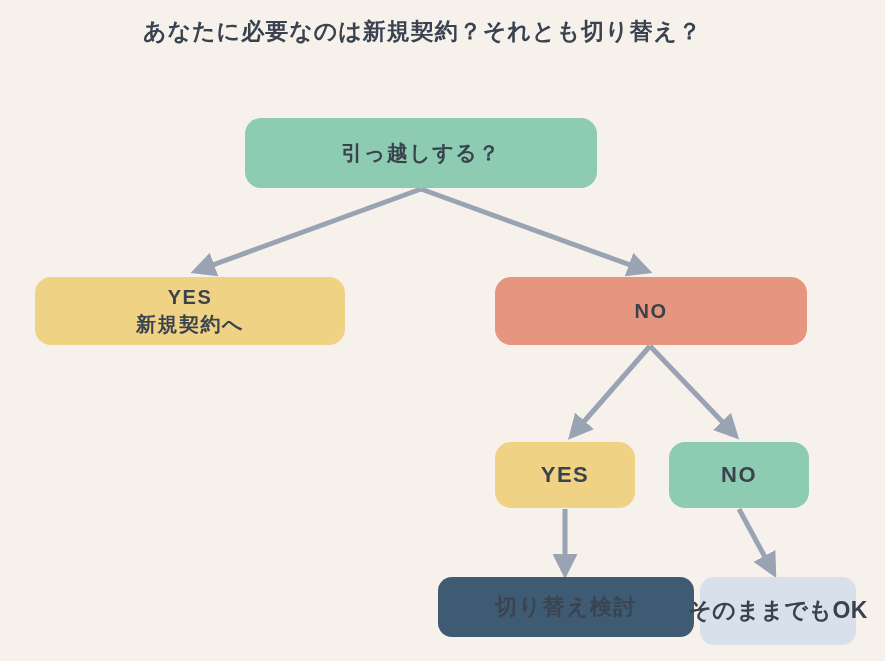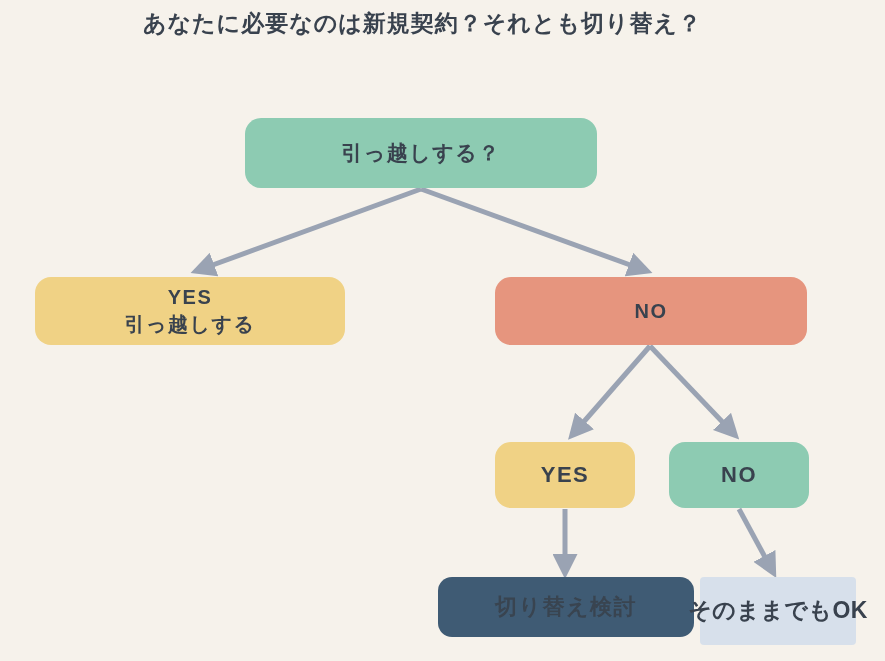--- a/index.html
+++ b/index.html
@@ -14,21 +14,21 @@
     overflow: hidden;
   }
   .canvas {
     position: relative;
     width: 885px;
     height: 661px;
   }
   .title {
     position: absolute;
     left: 0;
-    top: 8px;
+    top: 16px;
     width: 845px;
     text-align: center;
     font-size: 23px;
     font-weight: bold;
     letter-spacing: 1px;
     color: var(--text-dark, #39424E);
   }
   svg.arrows {
     position: absolute;
     left: 0;
@@ -87,21 +87,21 @@
     left: 438px; top: 577px; width: 256px; height: 60px;
     background: var(--dark-blue, #3F5B74);
     color: var(--text-on-dark, #39424E);
     font-size: 22px;
     border-radius: 14px;
   }
   .node-stay {
     left: 700px; top: 577px; width: 156px; height: 68px;
     background: var(--light-blue, #D7E0EB);
     font-size: 23px;
-    border-radius: 4px;
+    border-radius: 14px;
     white-space: nowrap;
     overflow: visible;
     letter-spacing: 0.5px;
   }
 </style>
 </head>
 <body>
 
 <div class="canvas">
 
@@ -120,21 +120,21 @@
     <line x1="565" y1="509" x2="565" y2="570" marker-end="url(#ah)"></line>
     <line x1="739" y1="509" x2="772" y2="570" marker-end="url(#ah)"></line>
   </svg>
 
   <div class="node node-root">
     <span>引っ越しする？</span>
   </div>
 
   <div class="node node-yes-new">
     <span>YES</span>
-    <span>引っ越しする</span>
+    <span>新規契約へ</span>
   </div>
 
   <div class="node node-no-dissatisfied">
     <span>NO</span>
   </div>
 
   <div class="node node-yes2">
     <span>YES</span>
   </div>
 

